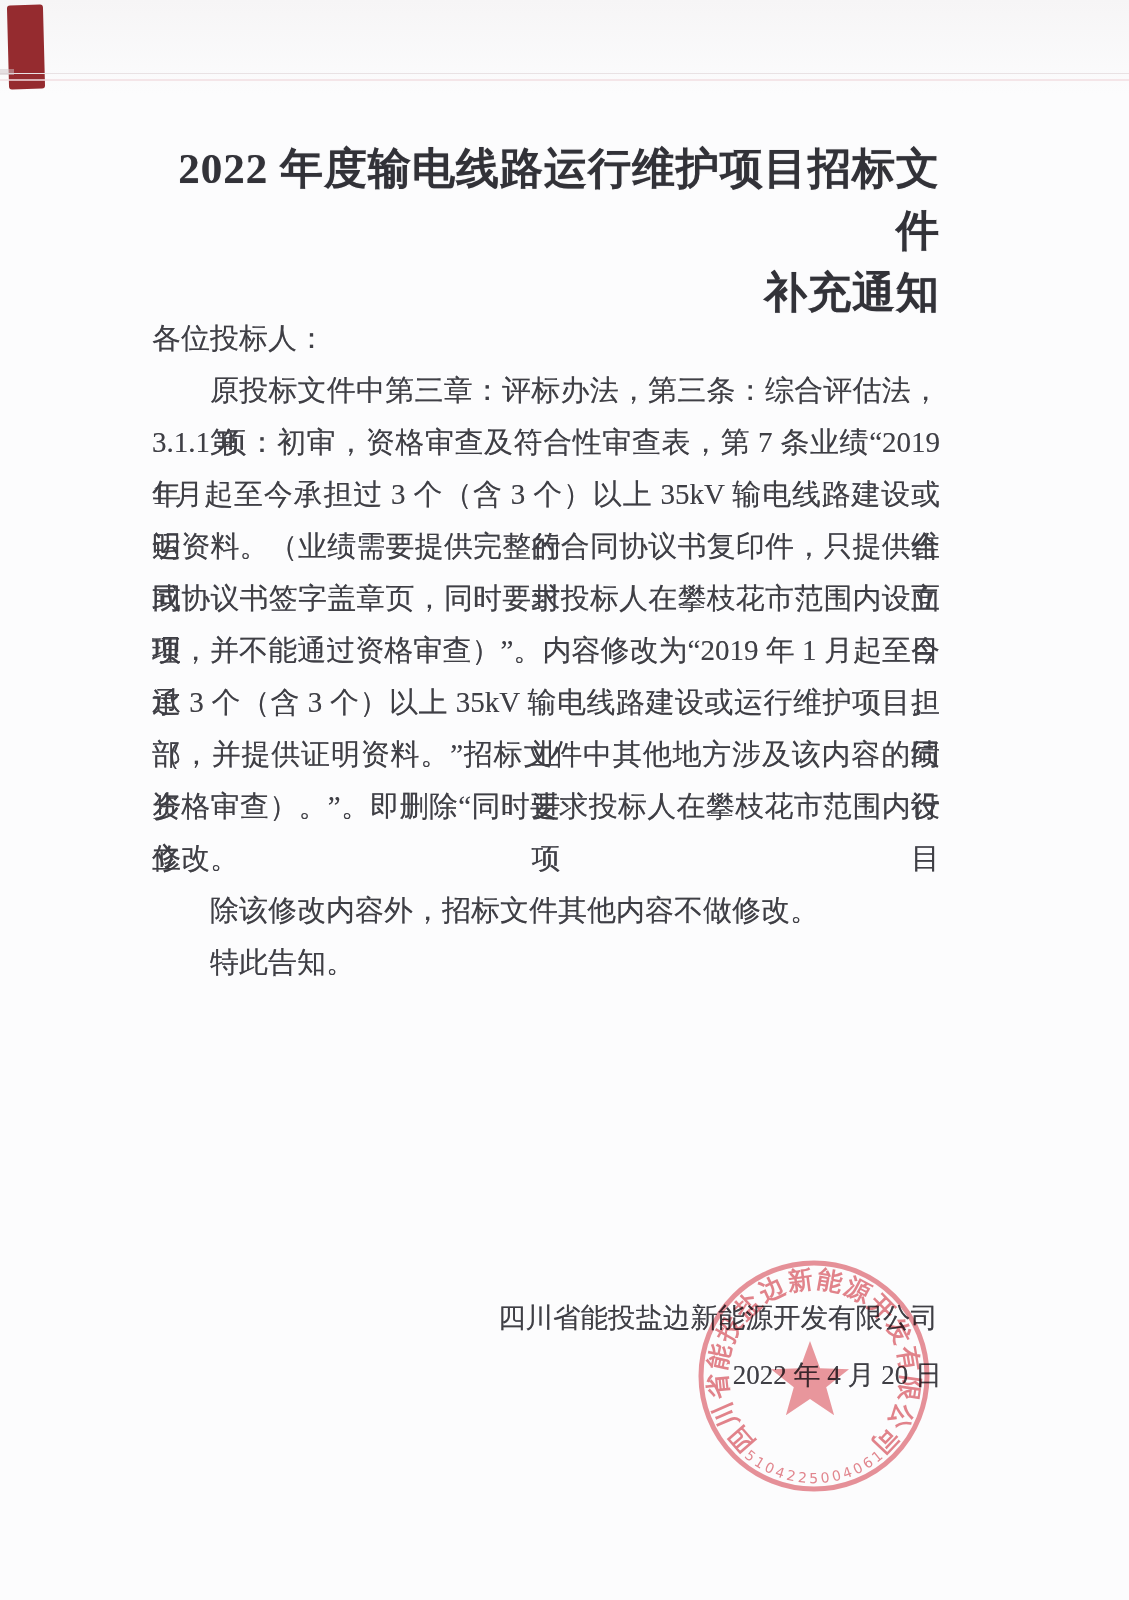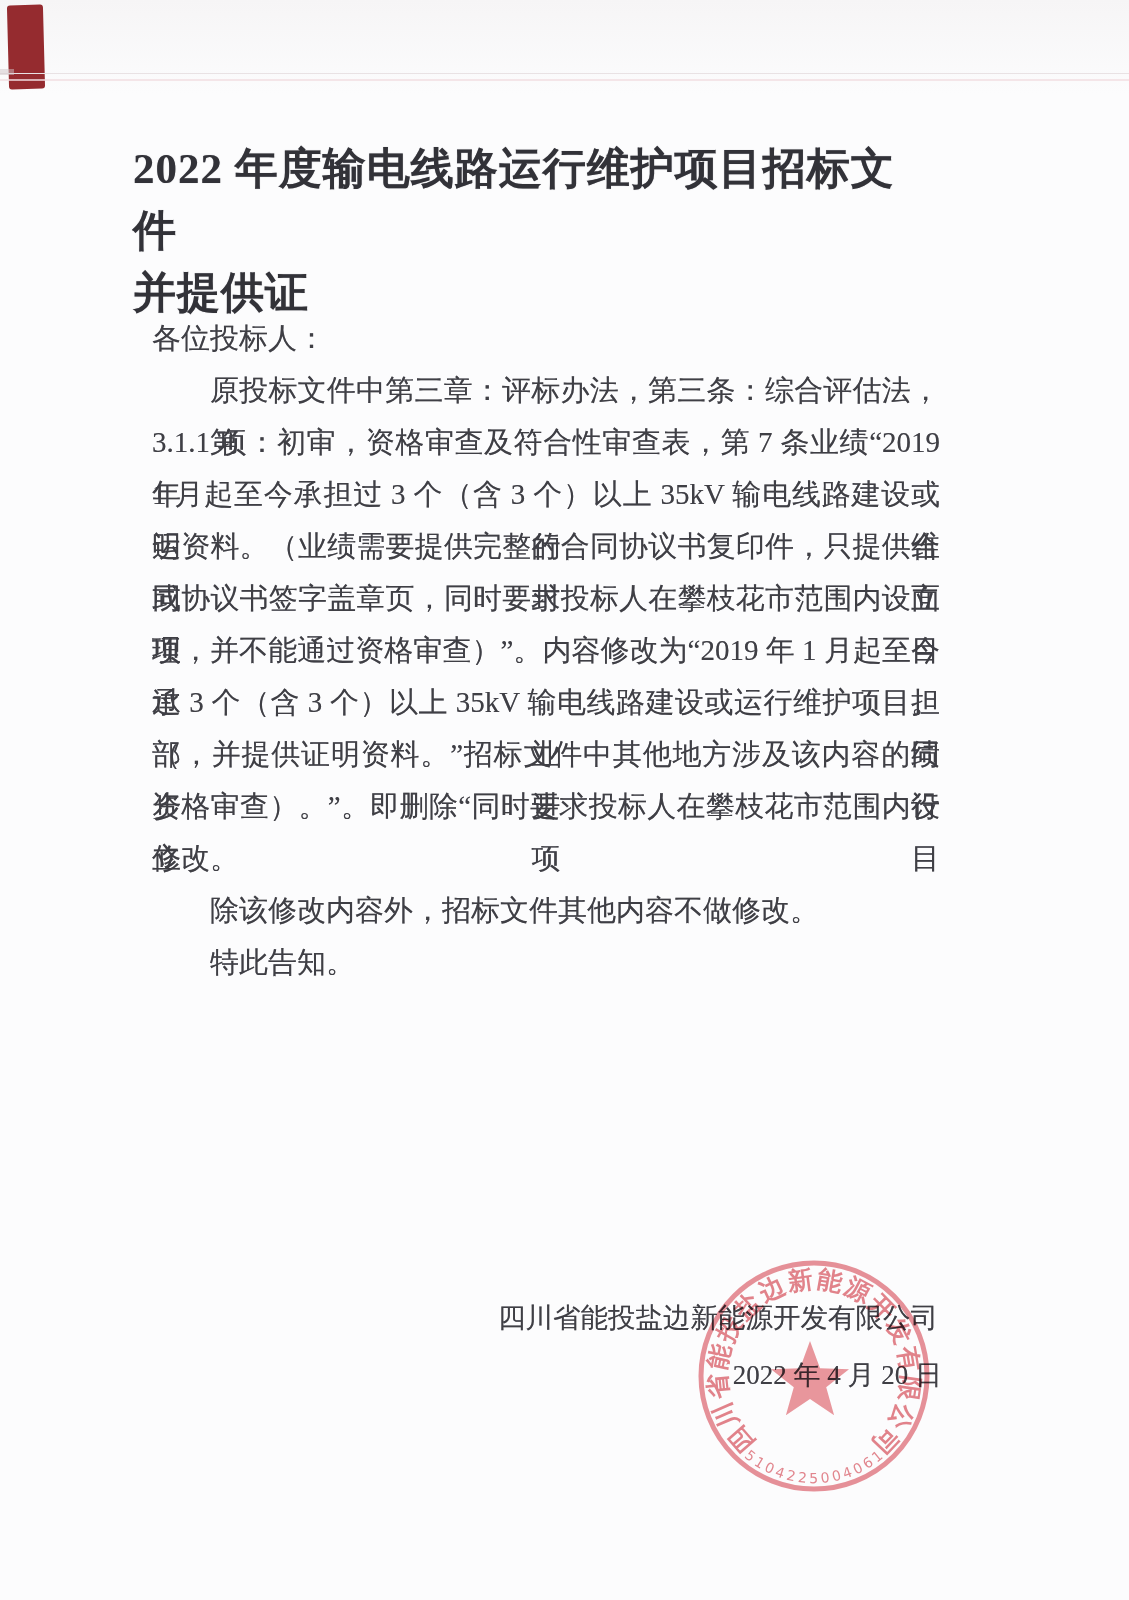--- a/index.html
+++ b/index.html
@@ -17,22 +17,22 @@
   .corner-mark{
     position:absolute;left:8px;top:5px;width:36px;height:84px;
     background:#8f2024;border-radius:3px;transform:rotate(-1.5deg);opacity:.95;
   }
   .scanline{position:absolute;left:0;width:1129px;}
   .sl1{top:73px;height:1px;background:#e9e2e4;}
   .sl2{top:79px;height:2px;background:#f2dde1;opacity:.75;}
   .edge-dash{position:absolute;left:0;top:69px;width:14px;height:6px;background:#cfc3c8;opacity:.5;}
   
   .title{
-    position:absolute;left:133px;top:138px;width:790px;margin:0;
-    text-align:left;font-size:43px;line-height:62px;font-weight:600;
+    position:absolute;left:150px;top:138px;width:790px;margin:0;
+    text-align:right;font-size:43px;line-height:62px;font-weight:600;
     color:#323238;letter-spacing:1px;
     text-shadow:0 0 .7px rgba(50,50,58,.55);
   }
   .title span{display:block;}
   
   .body{
     position:absolute;left:152px;top:312px;width:788px;
     font-size:29px;color:#3f3f45;
     text-shadow:0 0 .6px rgba(60,60,70,.5);
   }
@@ -74,21 +74,21 @@
 
 <div class="page">
 
   <div class="corner-mark"></div>
   <div class="scanline sl1"></div>
   <div class="scanline sl2"></div>
   <div class="edge-dash"></div>
 
   <h1 class="title">
     <span>2022 年度输电线路运行维护项目招标文件</span>
-    <span>并提供证</span>
+    <span>补充通知</span>
   </h1>
 
   <div class="body">
     <div class="line">各位投标人：</div>
     <div class="line fill indent">原投标文件中第三章：评标办法，第三条：综合评估法，第</div>
     <div class="line fill">3.1.1 项：初审，资格审查及符合性审查表，第 7 条业绩“2019 年</div>
     <div class="line fill">1 月起至今承担过 3 个（含 3 个）以上 35kV 输电线路建设或运行维</div>
     <div class="line fill">明资料。（业绩需要提供完整的合同协议书复印件，只提供合同封面</div>
     <div class="line fill">或协议书签字盖章页，同时要求投标人在攀枝花市范围内设立项目</div>
     <div class="line fill">理，并不能通过资格审查）”。内容修改为“2019 年 1 月起至今承担</div>

